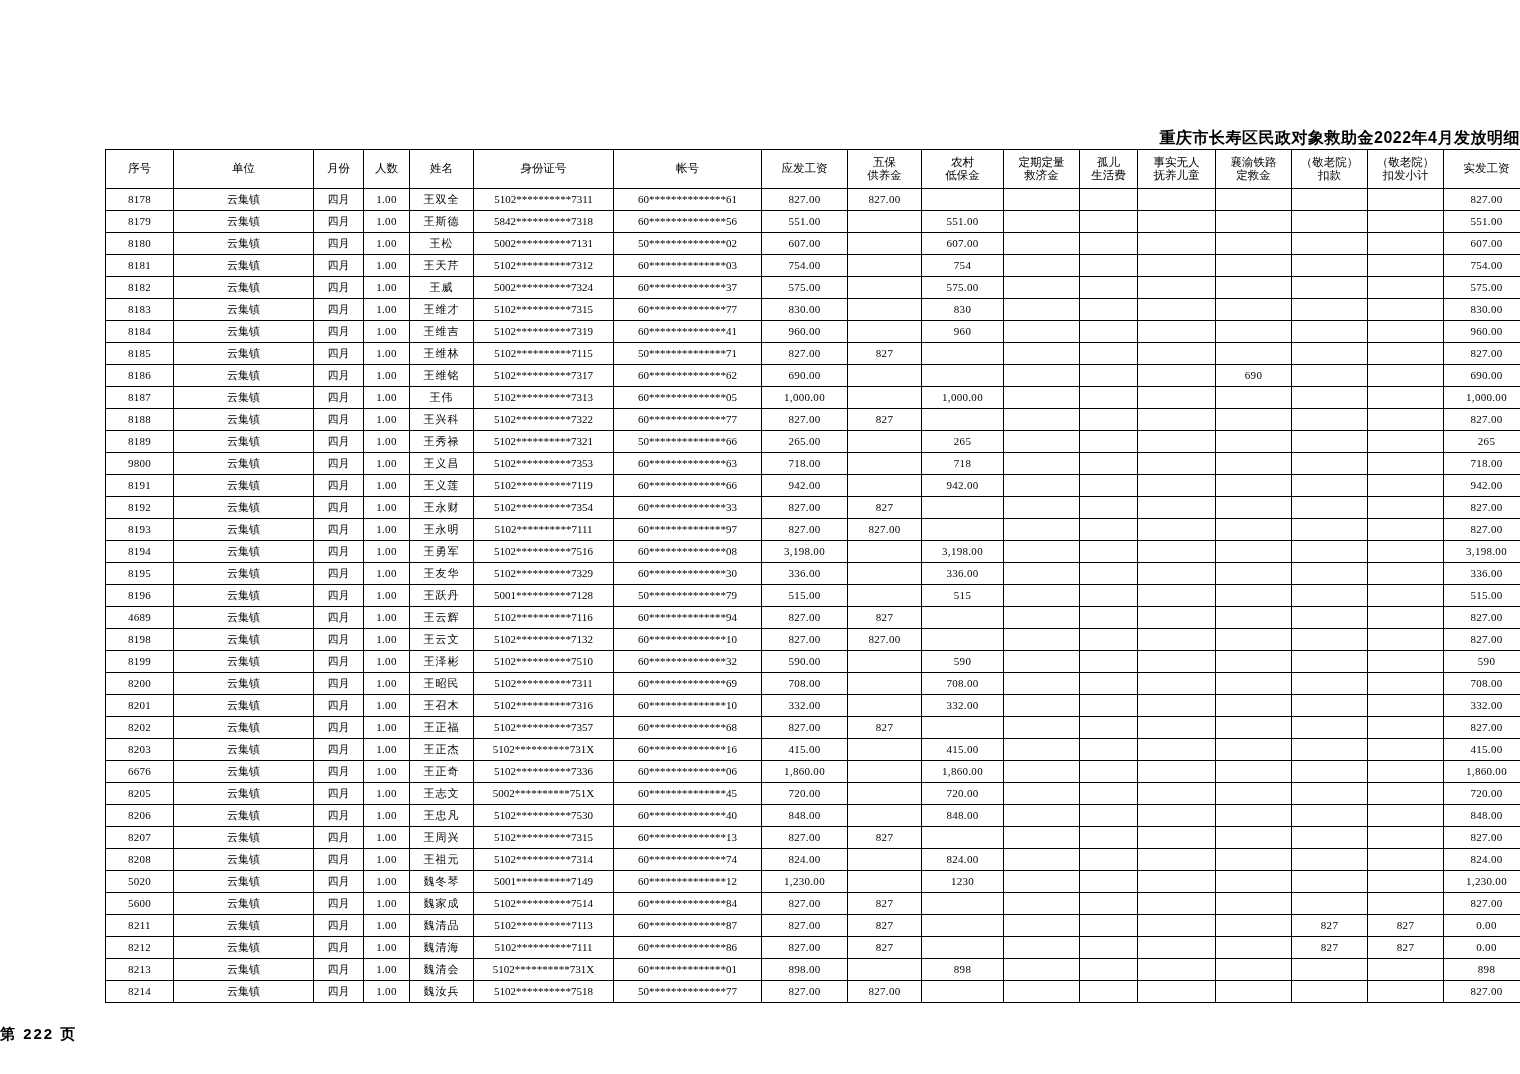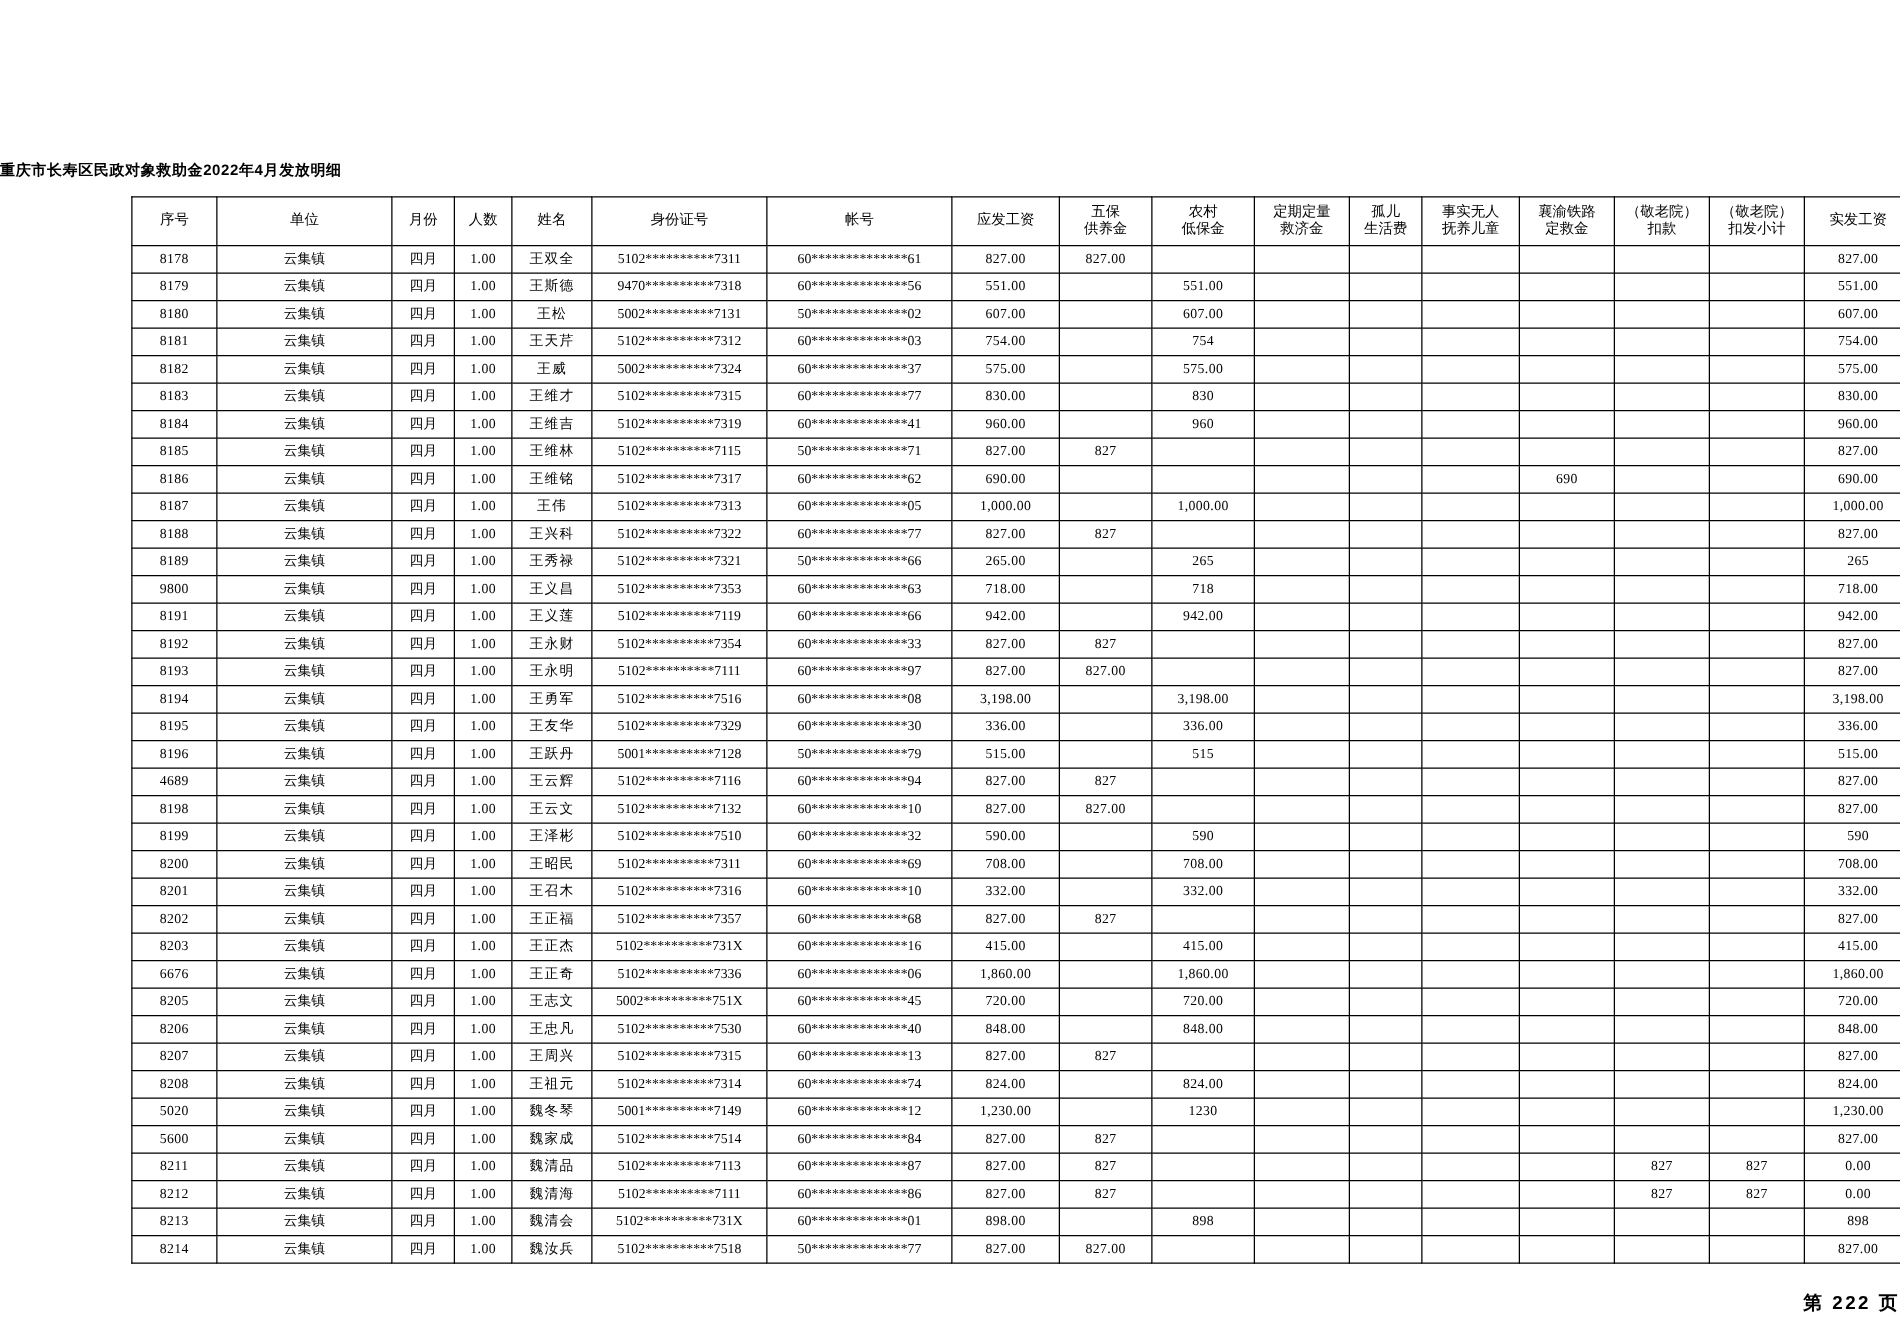--- a/index.html
+++ b/index.html
@@ -14,27 +14,26 @@
     color: #000000;
     overflow: hidden;
   }
   .page {
     position: relative;
     width: 1520px;
     height: 1074px;
     box-sizing: border-box;
   }
   .doc-title {
-    text-align: left;
+    text-align: right;
     font-family: "Liberation Sans", sans-serif;
     font-weight: bold;
-    font-size: 12px;
+    font-size: 16px;
     letter-spacing: 0.5px;
     margin-top: 128px;
-    margin-bottom: 12px;
   }
   .table-wrap {
     margin: 0 auto;
     width: 1310px;
   }
   table.detail {
     border-collapse: collapse;
     table-layout: fixed;
     width: 1310px;
     border: 1px solid #000;
@@ -64,21 +63,21 @@
     letter-spacing: 0.3px;
   }
   td.name {
     letter-spacing: 1px;
   }
   td.id, td.acct {
     font-size: 11px;
     letter-spacing: 0px;
   }
   .footer {
-    text-align: right;
+    text-align: left;
     font-family: "Liberation Sans", sans-serif;
     font-weight: bold;
     font-size: 15px;
     margin-top: 22px;
     letter-spacing: 2px;
   }
   
   col.c-idx    { width: 68px; }
   col.c-unit   { width: 140px; }
   col.c-month  { width: 50px; }
@@ -207,21 +206,21 @@
             <td class="num"></td>
             <td class="num"></td>
             <td class="num">827.00</td>
           </tr>
           <tr>
             <td class="num">8179</td>
             <td>云集镇</td>
             <td>四月</td>
             <td class="num">1.00</td>
             <td class="name">王斯德</td>
-            <td class="id">9470**********7318</td>
+            <td class="id">5842**********7318</td>
             <td class="acct">60**************56</td>
             <td class="num">551.00</td>
             <td class="num"></td>
             <td class="num">551.00</td>
             <td class="num"></td>
             <td class="num"></td>
             <td class="num"></td>
             <td class="num"></td>
             <td class="num"></td>
             <td class="num"></td>

